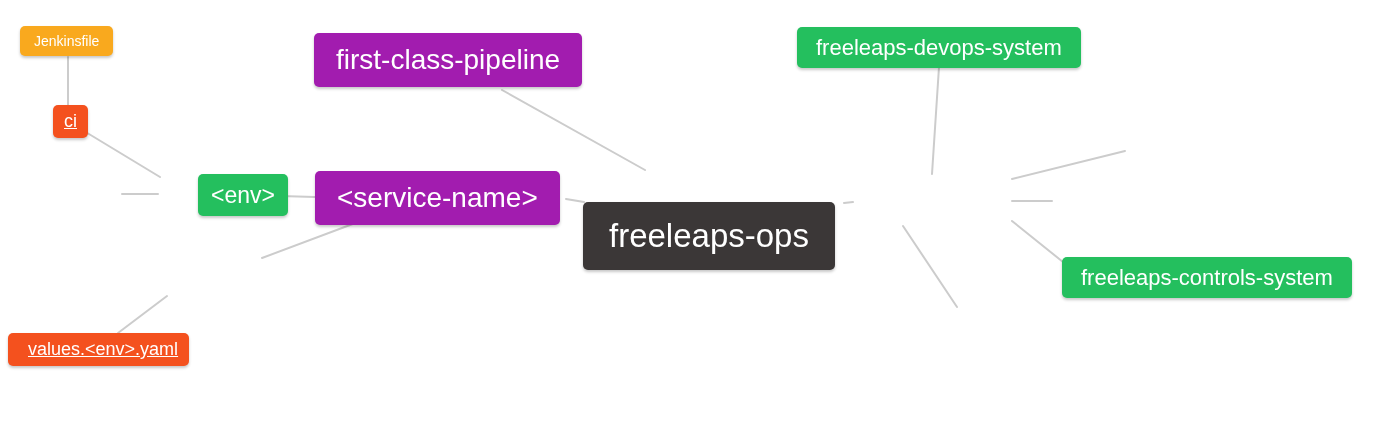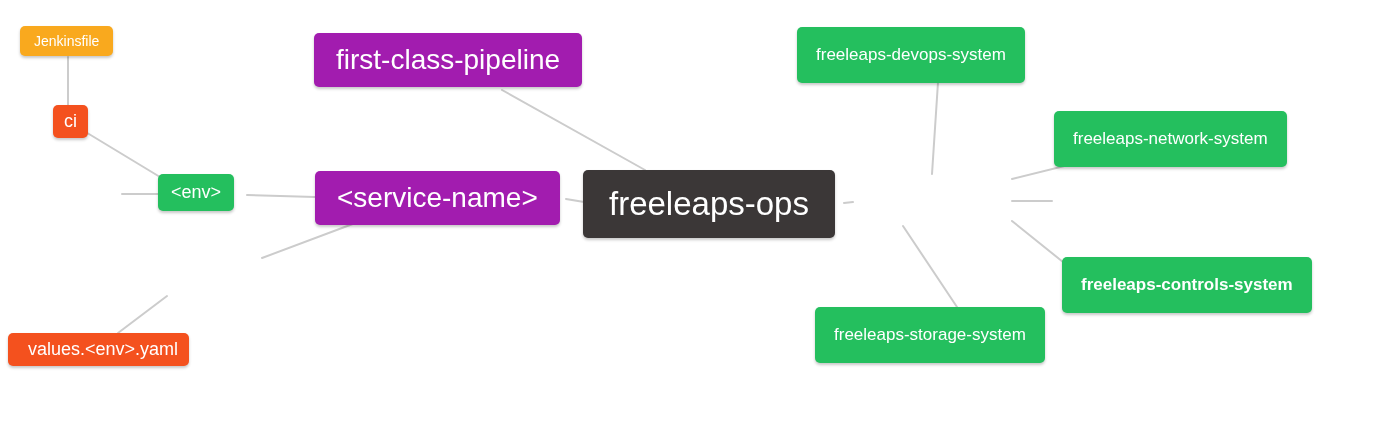--- a/index.html
+++ b/index.html
@@ -36,31 +36,31 @@
     border-radius: 5px;
     white-space: nowrap;
     display: inline-flex;
     align-items: center;
     justify-content: center;
     box-shadow: 0 2px 3px rgba(0,0,0,0.22);
     cursor: default;
     line-height: 1.15;
   }
   
-  .sz-root { font-size: 33px; padding: 15px 26px; }
+  .sz-root { font-size: 33px; padding: 15px 26px; margin-top: 32px; }
   .sz-l1   { font-size: 28px; padding: 11px 22px; }
-  .sz-l2   { font-size: 18px; padding: 8px 13px; }
-  .sz-l2w  { font-size: 17px; padding: 18px 19px; }
+  .sz-l2   { font-size: 23px; padding: 8px 13px; margin-left: 40px; }
+  .sz-l2w  { font-size: 22px; padding: 8px 19px; }
   .sz-l3   { font-size: 18px; padding: 6px 11px; }
   .sz-l4   { font-size: 14px; padding: 7px 14px; }
   
   .c-dark   { background: #3b3737; }
   .c-blue   { background: #a21caf; }
   .c-green  { background: #24bf5e; }
-  .c-red    { background: #f4511e; }
+  .c-red    { background: #f4511e; text-decoration: underline; }
   .c-orange { background: #f9a91e; }
 </style>
 </head>
 <body>
 
 <div class="canvas">
 
   <svg class="edge-layer" viewBox="0 0 1390 421" xmlns="http://www.w3.org/2000/svg">
     <line x1="68" y1="57" x2="68" y2="105"></line>
     <line x1="84" y1="131" x2="160" y2="177"></line>
@@ -84,17 +84,15 @@
   <div class="node c-red sz-l3" style="left:8px; top:333px;padding-left:20px;">values.&lt;env&gt;.yaml</div>
 
   <div class="node c-green sz-l2" style="left:158px; top:174px;">&lt;env&gt;</div>
 
   <div class="node c-blue sz-l1" style="left:314px; top:33px;">first-class-pipeline</div>
   <div class="node c-blue sz-l1" style="left:315px; top:171px;">&lt;service-name&gt;</div>
 
   <div class="node c-dark sz-root" style="left:583px; top:170px;">freeleaps-ops</div>
 
   <div class="node c-green sz-l2w" style="left:797px; top:27px;">freeleaps-devops-system</div>
-  <div class="node c-green sz-l2w" style="left:1054px; top:111px;">freeleaps-network-system</div>
-  <div class="node c-green sz-l2w" style="left:1062px; top:257px;font-weight:bold;">freeleaps-controls-system</div>
-  <div class="node c-green sz-l2w" style="left:815px; top:307px;">freeleaps-storage-system</div>
+  <div class="node c-green sz-l2w" style="left:1062px; top:257px;">freeleaps-controls-system</div>
 
 </div>
 
 </body></html>

